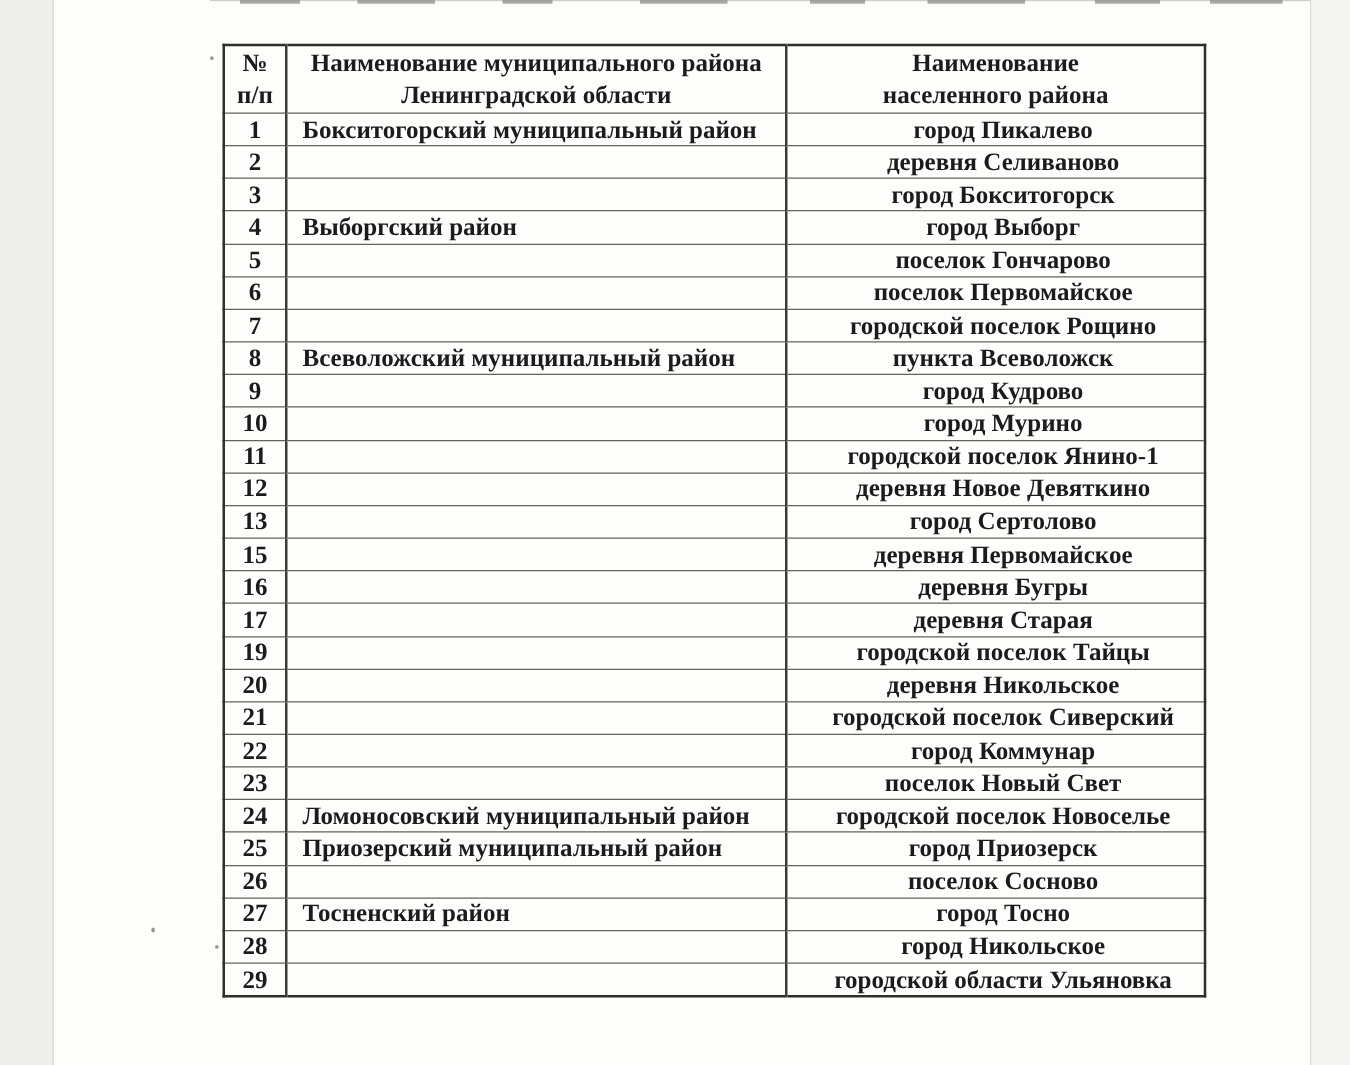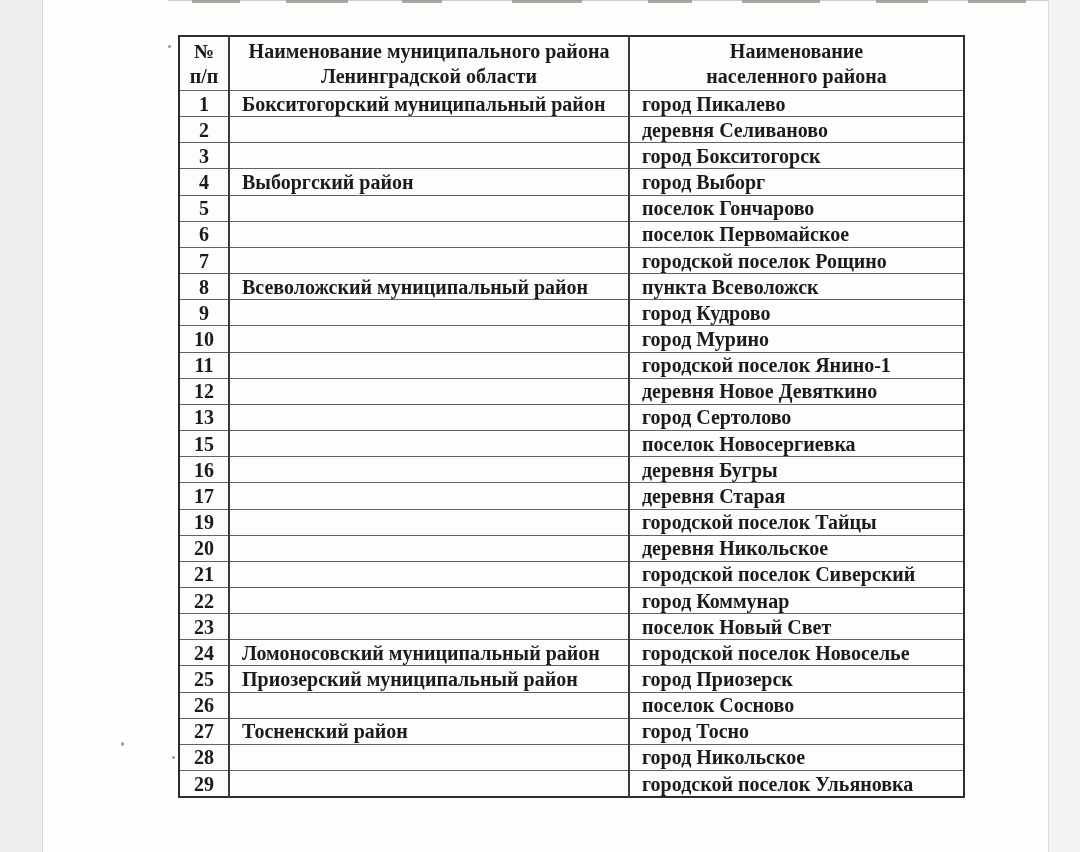--- a/index.html
+++ b/index.html
@@ -43,21 +43,21 @@
     height: 53px; font-size: 20px; line-height: 25px;
     text-align: center; vertical-align: middle; font-weight: bold;
     border-top: none;
   }
   tbody td {
     height: 25.17px; font-size: 20px; line-height: 24px;
     vertical-align: middle;
   }
   td.c-num { text-align: center; }
   td.c-district { text-align: left; padding-left: 12px; margin-left: 20px; }
-  td.c-settlement { text-align: left; padding-left: 12px; }
+  td.c-settlement { text-align: center; padding-left: 12px; }
   .col-num { width: 50px; }
   .col-district { width: 400px; }
   .col-settlement { width: 335px; }
 </style>
 </head>
 <body>
 
 <div class="scan-strip-left"></div>
 <div class="scan-strip-right"></div>
 <div class="top-artifact-line"></div>
@@ -157,21 +157,21 @@
         <td class="c-settlement">деревня Новое Девяткино</td>
       </tr>
       <tr>
         <td class="c-num">13</td>
         <td class="c-district"></td>
         <td class="c-settlement">город Сертолово</td>
       </tr>
       <tr>
         <td class="c-num">15</td>
         <td class="c-district"></td>
-        <td class="c-settlement">поселок Новосергиевка</td>
+        <td class="c-settlement">деревня Первомайское</td>
       </tr>
       <tr>
         <td class="c-num">16</td>
         <td class="c-district"></td>
         <td class="c-settlement">деревня Бугры</td>
       </tr>
       <tr>
         <td class="c-num">17</td>
         <td class="c-district"></td>
         <td class="c-settlement">деревня Старая</td>
@@ -222,16 +222,16 @@
         <td class="c-settlement">город Тосно</td>
       </tr>
       <tr>
         <td class="c-num">28</td>
         <td class="c-district"></td>
         <td class="c-settlement">город Никольское</td>
       </tr>
       <tr>
         <td class="c-num">29</td>
         <td class="c-district"></td>
-        <td class="c-settlement">городской поселок Ульяновка</td>
+        <td class="c-settlement">городской области Ульяновка</td>
       </tr>
     </tbody>
 </table>
 
 </body></html>

